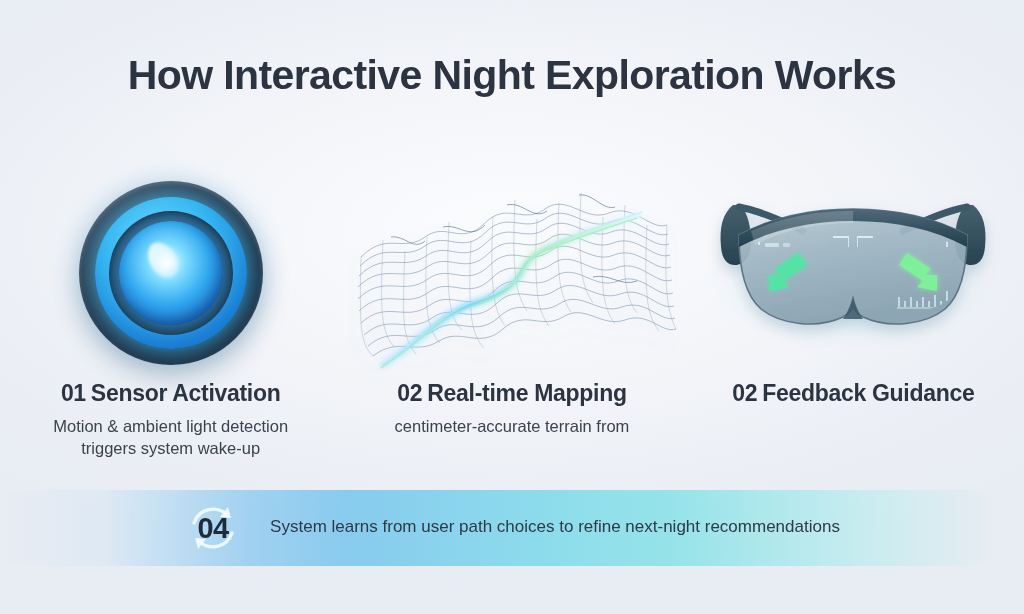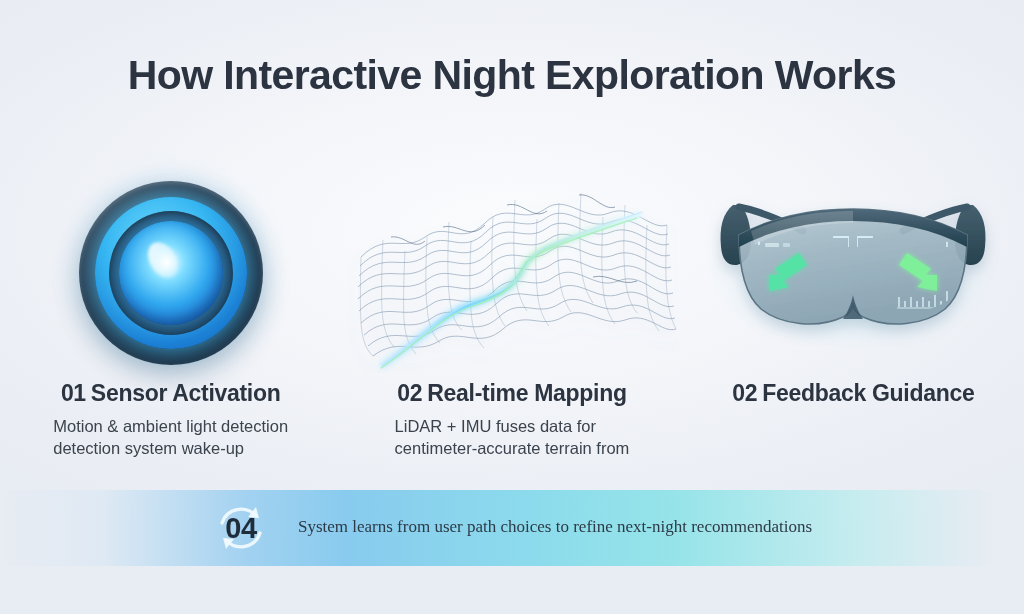--- a/index.html
+++ b/index.html
@@ -67,21 +67,21 @@
     margin-top:0;
     white-space:nowrap;
   }
   .step-head .num { margin-right:5px; }
 
   .step-desc {
     margin-top:9px;
     font-size:16.5px;
     line-height:1.33;
     color:#3b434d;
-    text-align:left;
+    text-align:center;
     max-width:290px;
   }
   .step-desc .l2 { display:block; }
 
   
   .lens-wrap { position:relative; width:200px; height:200px; }
   .lens-glow {
     position:absolute; left:50%; top:50%;
     width:230px; height:230px; margin:-115px 0 0 -115px;
     border-radius:50%;
@@ -179,21 +179,20 @@
     font-weight:bold;
     color:#1f2c3a;
     letter-spacing:-0.3px;
     line-height:1.16;
   }
   .banner-sub {
     font-size:17px;
     color:#2d3a47;
     line-height:1.3;
     margin-top:1px;
-    font-family:Liberation Serif, serif;
   }
 </style>
 </head>
 <body>
 
 <div class="page">
 
   <h1 class="title">How Interactive Night Exploration Works</h1>
 
   <div class="columns">
@@ -208,21 +207,21 @@
           <div class="lens-core">
             <div class="lens-spec"></div>
           </div>
         </div>
       </div>
       <div class="step-head">
         <span class="num">01</span><span>Sensor Activation</span>
       </div>
       <div class="step-desc">
         <span>Motion &amp; ambient light detection</span>
-        <span class="l2">detection system wake-up</span>
+        <span class="l2">triggers system wake-up</span>
       </div>
     </div>
 
     <div class="col">
       <div class="art">
         <svg class="terrain" viewBox="0 0 330 215">
           <defs>
             <linearGradient id="pathGlowG" x1="0" y1="1" x2="1" y2="0">
               <stop offset="0%" stop-color="#bfe9ff"></stop>
               <stop offset="35%" stop-color="#7fd8ff"></stop>
@@ -288,21 +287,20 @@
             <path d="M36,200 C78,172 96,148 128,138 C156,129 168,120 176,104 C184,88 200,82 228,72 C252,63 268,58 292,50" fill="none" stroke="url(#pathGlowG)" stroke-width="3" stroke-linecap="round" filter="url(#softGlow)"></path>
             <path d="M34,203 C76,175 94,151 126,141 C154,132 166,123 174,107 C182,91 198,85 226,75 C250,66 266,61 290,53" fill="none" stroke="#9ff0b4" stroke-width="1.3" stroke-linecap="round" opacity="0.85"></path>
             <path d="M39,197 C81,169 99,145 131,135 C159,126 171,117 179,101 C187,85 203,79 231,69 C255,60 271,55 295,47" fill="none" stroke="#bfe9ff" stroke-width="1.1" stroke-linecap="round" opacity="0.8"></path>
           </g>
         </svg>
       </div>
       <div class="step-head">
         <span class="num">02</span><span>Real-time Mapping</span>
       </div>
       <div class="step-desc">
-        <span>LiDAR + IMU fuses data for</span>
         <span class="l2">centimeter-accurate terrain from</span>
       </div>
     </div>
 
     <div class="col">
       <div class="art">
         <svg class="glasses" viewBox="0 0 300 180">
           <defs>
             <linearGradient id="lensG" x1="0" y1="0" x2="0.3" y2="1">
               <stop offset="0%" stop-color="#b9cdd6" stop-opacity="0.95"></stop>

